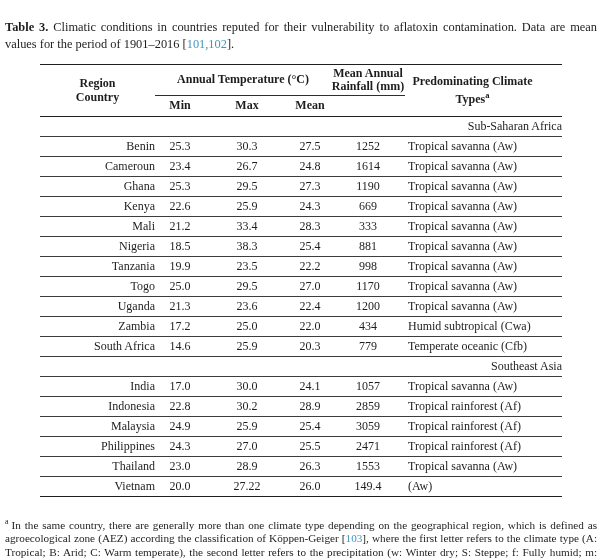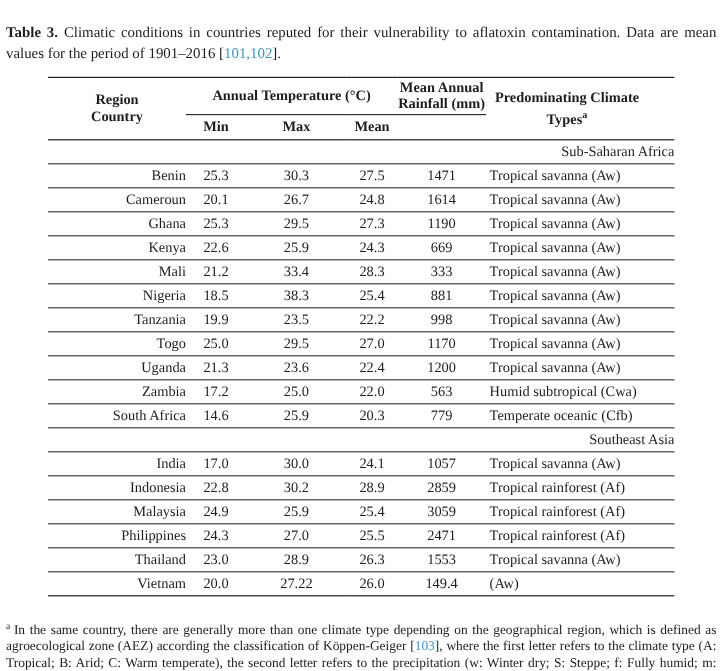--- a/index.html
+++ b/index.html
@@ -93,26 +93,26 @@
     </thead>
     <tbody>
         <tr>
           <td colspan="6" class="section-cell">Sub-Saharan Africa</td>
         </tr>
         <tr>
           <td class="cell-country">Benin</td>
           <td class="cell-min">25.3</td>
           <td class="cell-max">30.3</td>
           <td class="cell-mean">27.5</td>
-          <td class="cell-rainfall">1471</td>
+          <td class="cell-rainfall">1252</td>
           <td class="cell-climate">Tropical savanna (Aw)</td>
         </tr>
         <tr>
           <td class="cell-country">Cameroun</td>
-          <td class="cell-min">20.1</td>
+          <td class="cell-min">23.4</td>
           <td class="cell-max">26.7</td>
           <td class="cell-mean">24.8</td>
           <td class="cell-rainfall">1614</td>
           <td class="cell-climate">Tropical savanna (Aw)</td>
         </tr>
         <tr>
           <td class="cell-country">Ghana</td>
           <td class="cell-min">25.3</td>
           <td class="cell-max">29.5</td>
           <td class="cell-mean">27.3</td>
@@ -165,21 +165,21 @@
           <td class="cell-max">23.6</td>
           <td class="cell-mean">22.4</td>
           <td class="cell-rainfall">1200</td>
           <td class="cell-climate">Tropical savanna (Aw)</td>
         </tr>
         <tr>
           <td class="cell-country">Zambia</td>
           <td class="cell-min">17.2</td>
           <td class="cell-max">25.0</td>
           <td class="cell-mean">22.0</td>
-          <td class="cell-rainfall">563</td>
+          <td class="cell-rainfall">434</td>
           <td class="cell-climate">Humid subtropical (Cwa)</td>
         </tr>
         <tr>
           <td class="cell-country">South Africa</td>
           <td class="cell-min">14.6</td>
           <td class="cell-max">25.9</td>
           <td class="cell-mean">20.3</td>
           <td class="cell-rainfall">779</td>
           <td class="cell-climate">Temperate oceanic (Cfb)</td>
         </tr>

